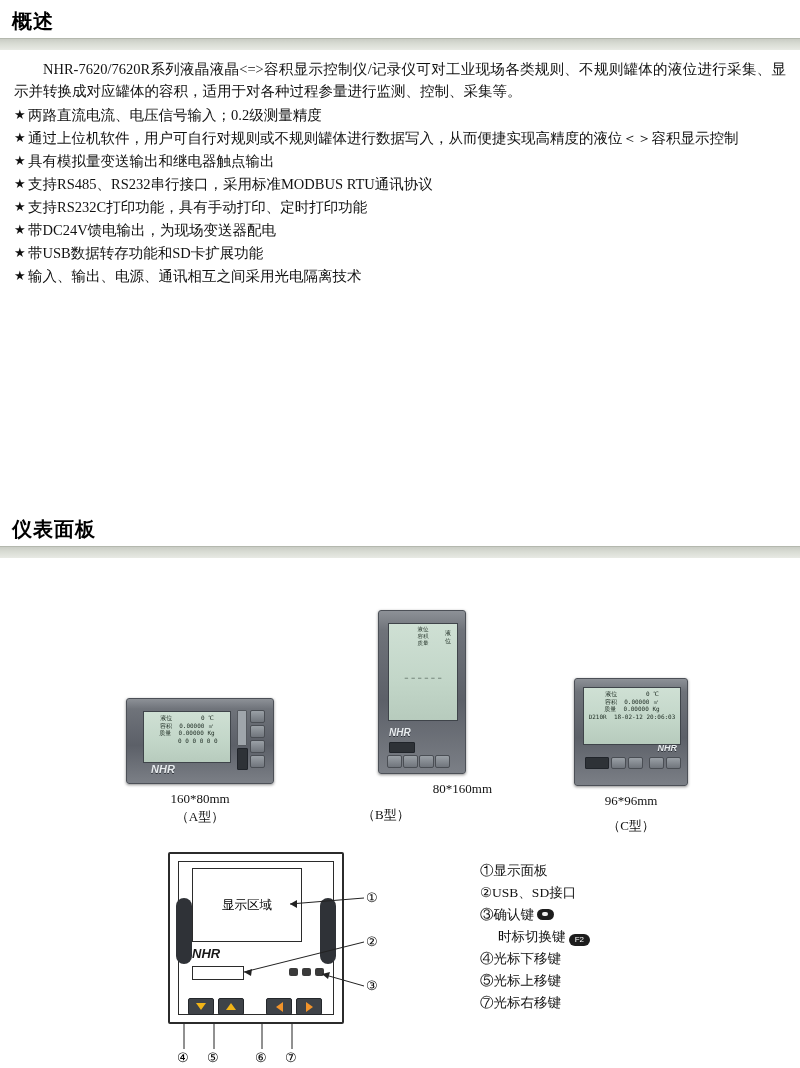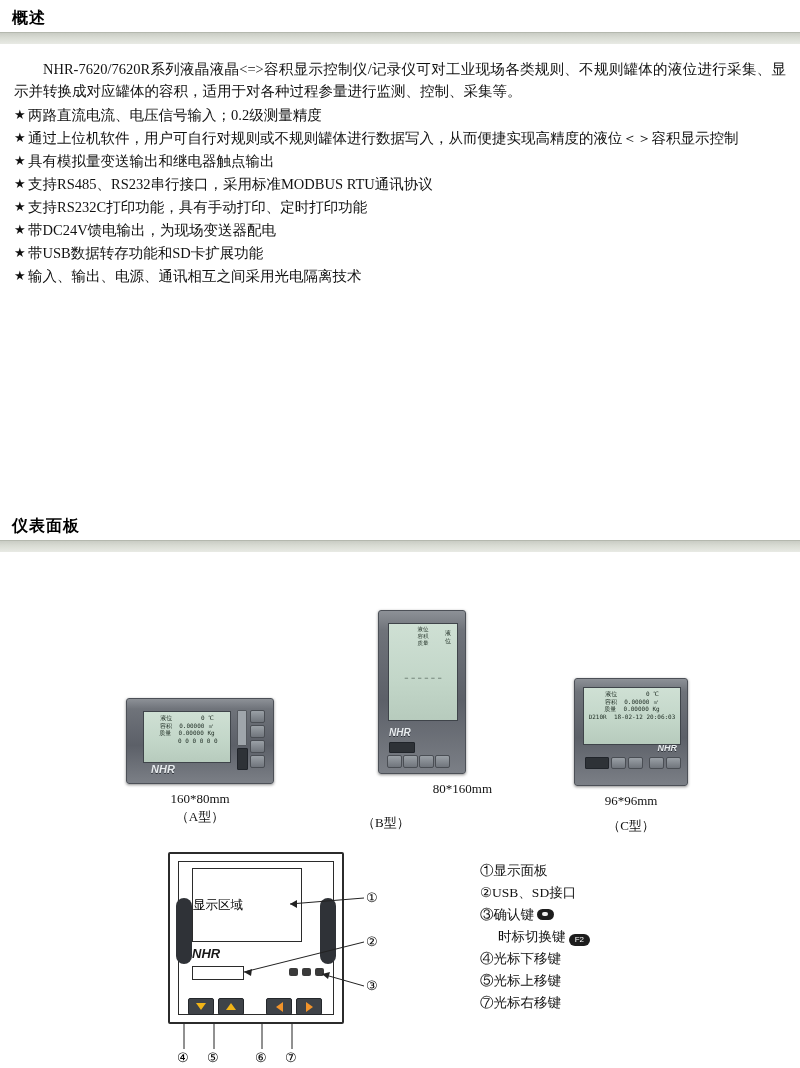--- a/index.html
+++ b/index.html
@@ -23,21 +23,21 @@
 
   
   .section-head {
     position: absolute;
     left: 0;
     width: 800px;
   }
   .section-head .title {
     font-family: "Liberation Sans", "DejaVu Sans", sans-serif;
     font-weight: bold;
-    font-size: 16px;
+    font-size: 20px;
     letter-spacing: 1px;
     padding-left: 12px;
     color: #000;
   }
   .head-rule {
     margin-top: 3px;
     height: 11px;
     background: linear-gradient(to bottom, #c9ccc4 0%, #d8dbd3 40%, #e8eae4 100%);
     border-top: 1px solid #b4b8ae;
   }
@@ -192,21 +192,21 @@
     top: 14px;
     width: 108px;
     height: 72px;
     border: 1px solid #2b2b2b;
     background: #fff;
   }
   .dev-screen-label {
     position: absolute;
     left: 0; right: 0;
     top: 28px;
-    text-align: left;
+    text-align: center;
     font-size: 12.5px;
   }
   .dev-nhr {
     position: absolute;
     left: 22px;
     top: 92px;
     font-family: "Liberation Sans", sans-serif;
     font-weight: bold;
     font-style: italic;
     font-size: 13px;
@@ -422,21 +422,21 @@
         <div class="nhr-logo">NHR</div>
         <div class="slot slot-h"></div>
         <div class="btnrow">
           <div class="btn-sm" style="left:0;"></div>
           <div class="btn-sm" style="left:16px;"></div>
           <div class="btn-sm" style="left:32px;"></div>
           <div class="btn-sm" style="left:48px;"></div>
         </div>
       </div>
       <div class="caption" style="text-align:right; padding-left:10px;">80*160mm</div>
-      <div class="caption" style="margin-top:16px; text-align:left; padding-left:10px;">（B型）</div>
+      <div class="caption" style="margin-top:8px; text-align:left; padding-left:10px;">（B型）</div>
     </div>
 
     <div class="photo-item" style="left:556px; top:90px; width:150px;">
       <div class="device" id="devC">
         <div class="screen">
           <div class="scr-text">液位        0 ℃
 容积  0.00000 ㎥
 质量  0.00000 Kg
 D210R  18-02-12 20:06:03</div>
         </div>

